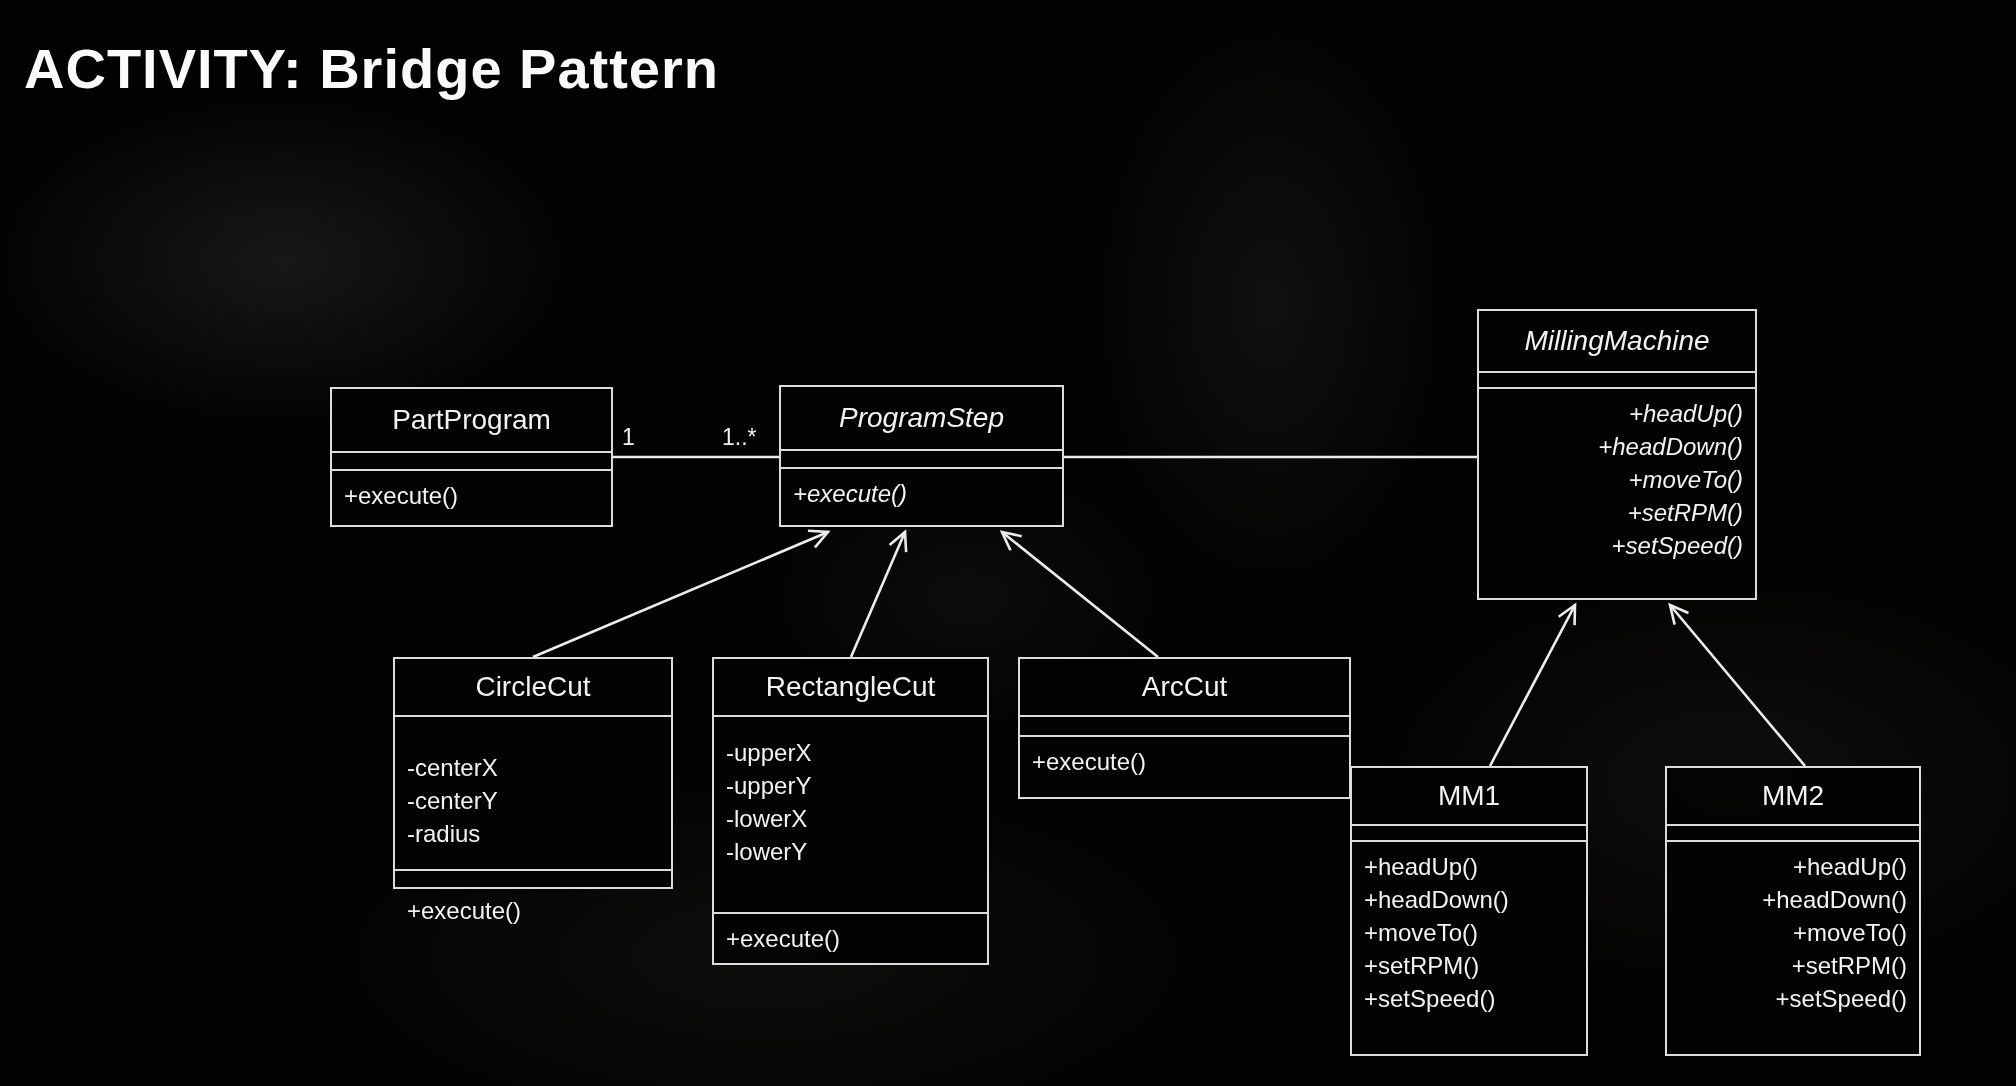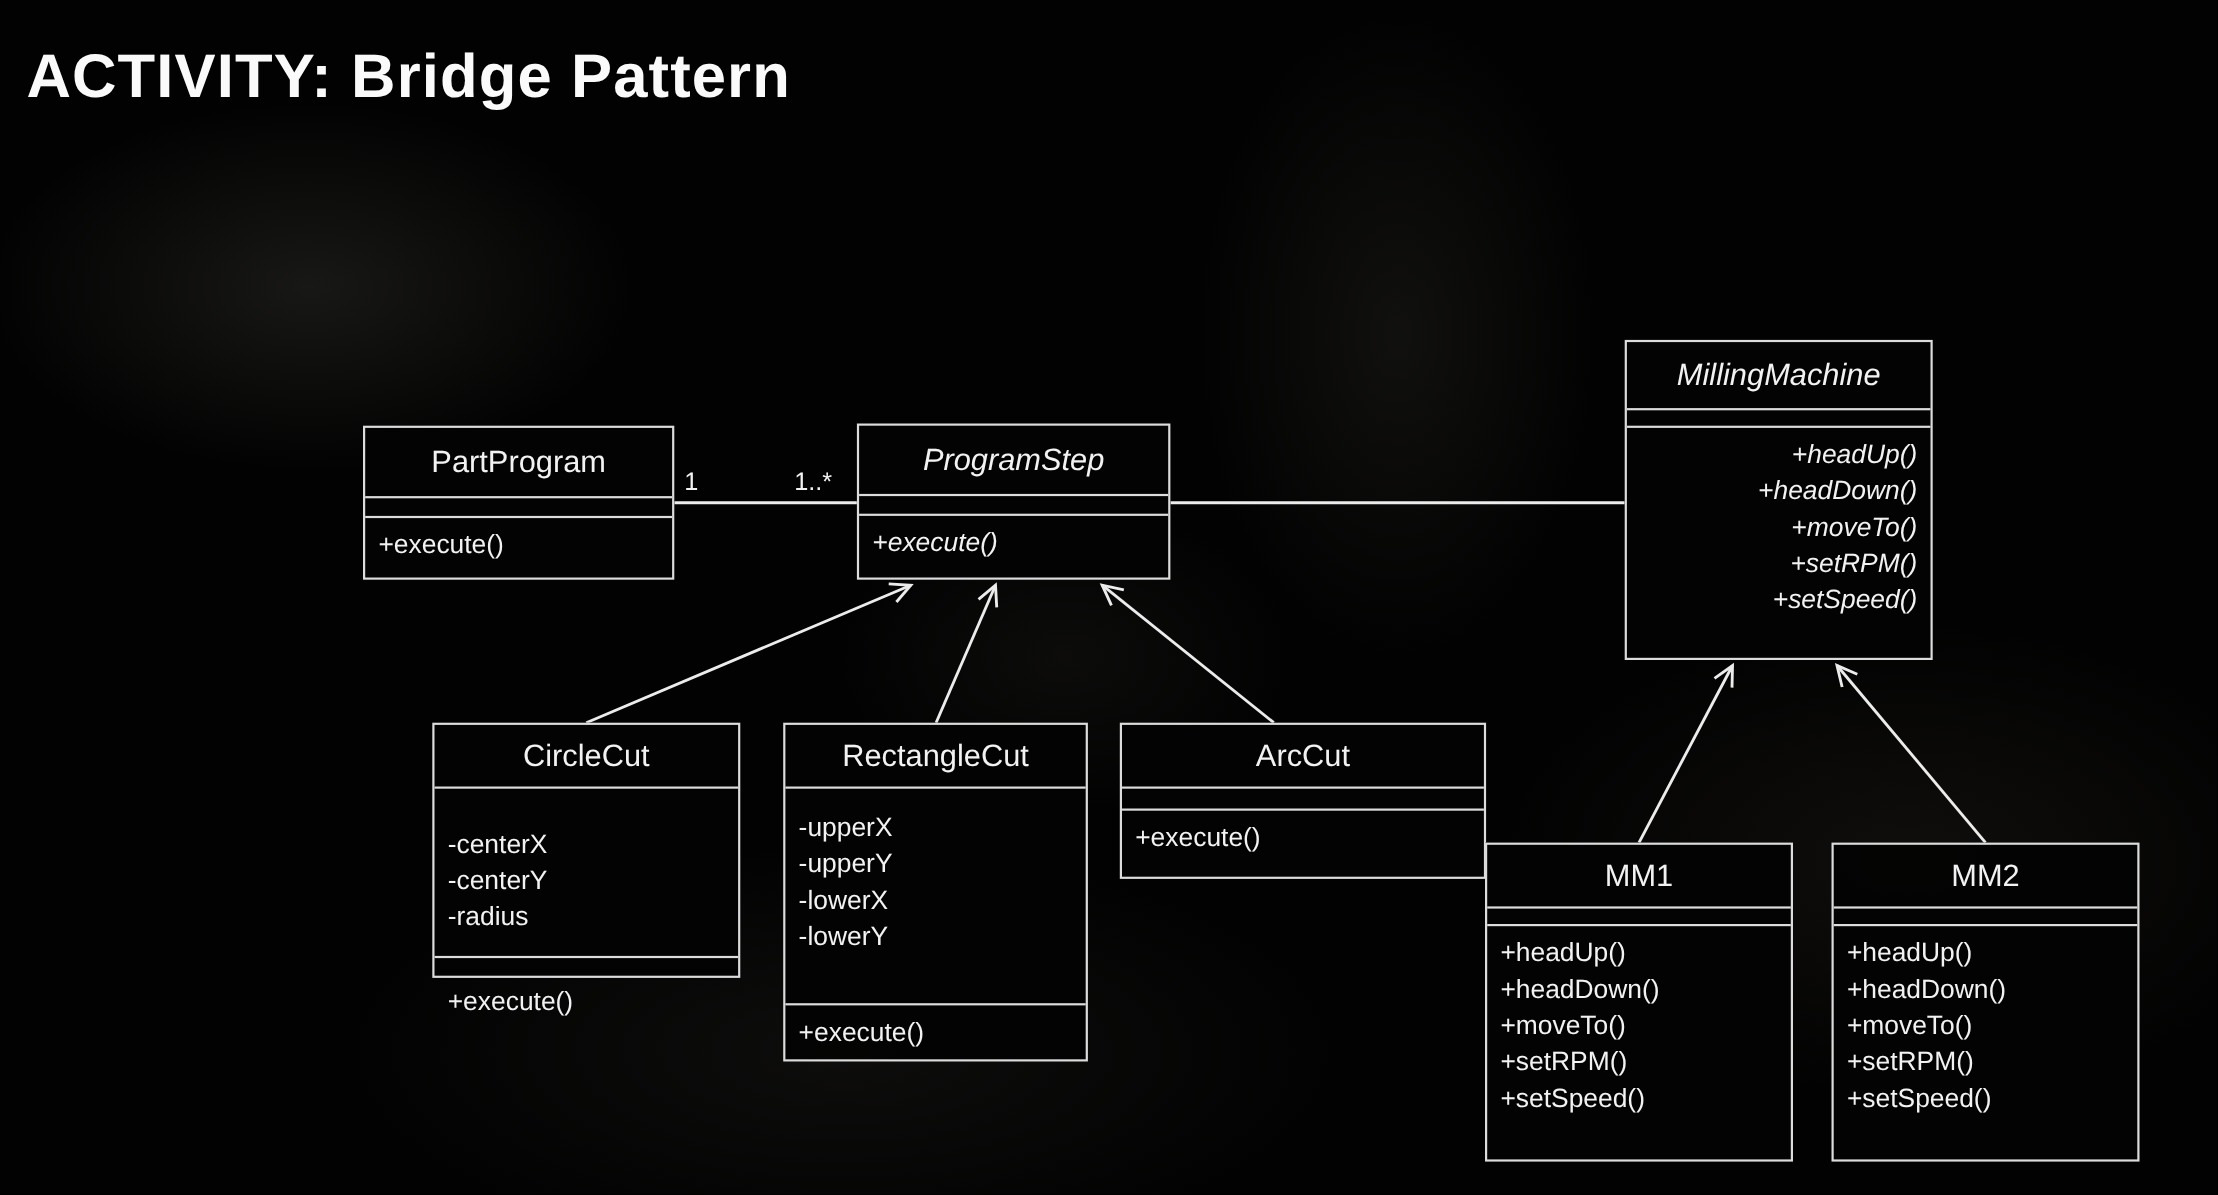--- a/index.html
+++ b/index.html
@@ -172,33 +172,33 @@
   </div>
 
   <div class="uml-class layout-a" style="left:1018px; top:657px; width:333px; height:142px;">
     <div class="uml-name" style="height:56px;">ArcCut</div>
     <div class="uml-empty" style="height:18px;"></div>
     <div class="uml-methods">
       <div class="uml-member">+execute()</div>
     </div>
   </div>
 
-  <div class="uml-class layout-a" style="left:1350px; top:766px; width:280px; height:290px;">
+  <div class="uml-class layout-a" style="left:1350px; top:766px; width:238px; height:290px;">
     <div class="uml-name" style="height:56px;">MM1</div>
     <div class="uml-empty" style="height:14px;"></div>
     <div class="uml-methods">
       <div class="uml-member">+headUp()</div>
       <div class="uml-member">+headDown()</div>
       <div class="uml-member">+moveTo()</div>
       <div class="uml-member">+setRPM()</div>
       <div class="uml-member">+setSpeed()</div>
     </div>
   </div>
 
-  <div class="uml-class layout-a" style="left:1665px; top:766px; width:280px; height:290px;">
+  <div class="uml-class layout-a" style="left:1665px; top:766px; width:256px; height:290px;text-align:right;">
     <div class="uml-name" style="height:56px;">MM2</div>
     <div class="uml-empty" style="height:14px;"></div>
     <div class="uml-methods">
       <div class="uml-member">+headUp()</div>
       <div class="uml-member">+headDown()</div>
       <div class="uml-member">+moveTo()</div>
       <div class="uml-member">+setRPM()</div>
       <div class="uml-member">+setSpeed()</div>
     </div>
   </div>

